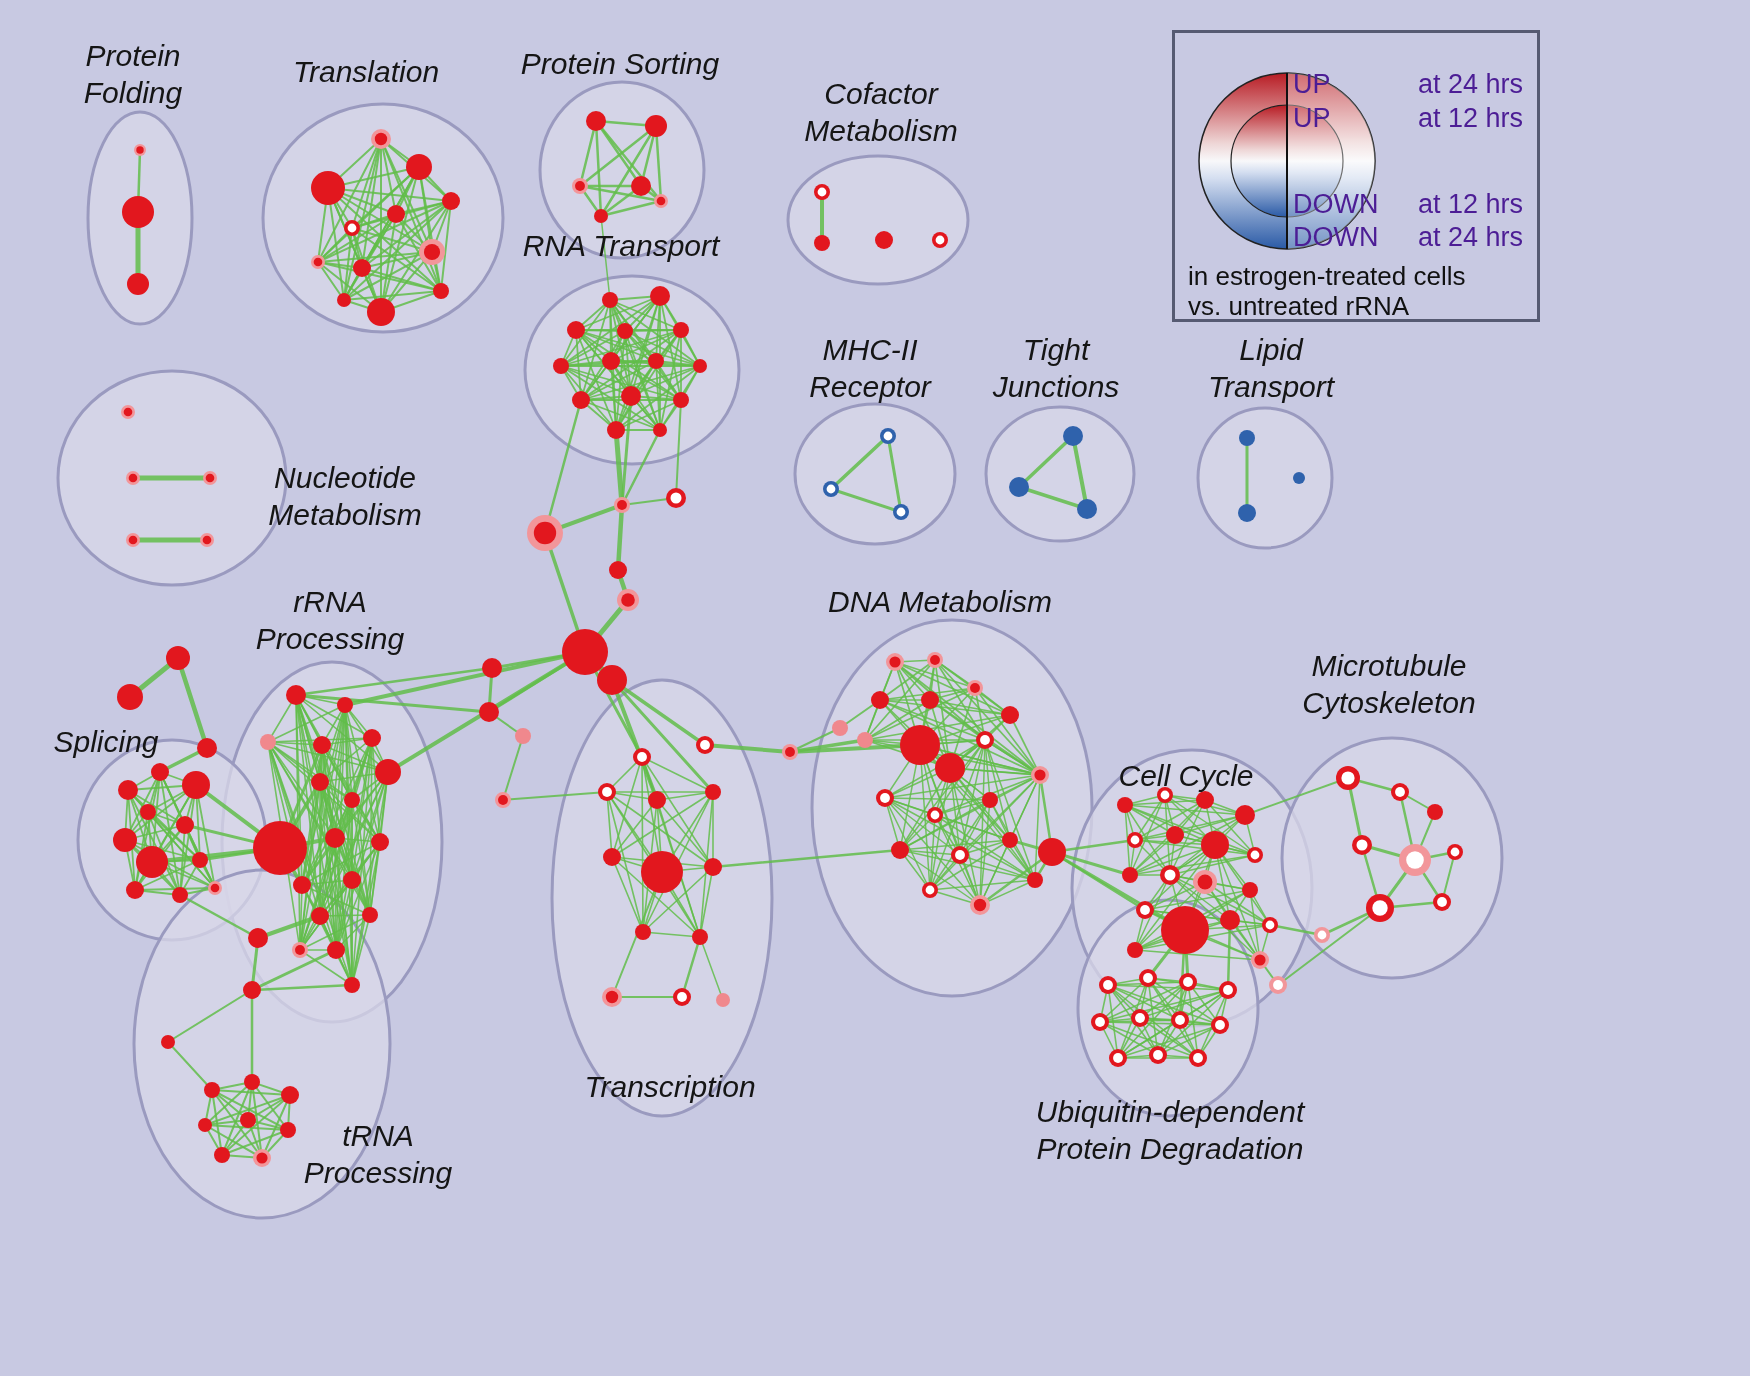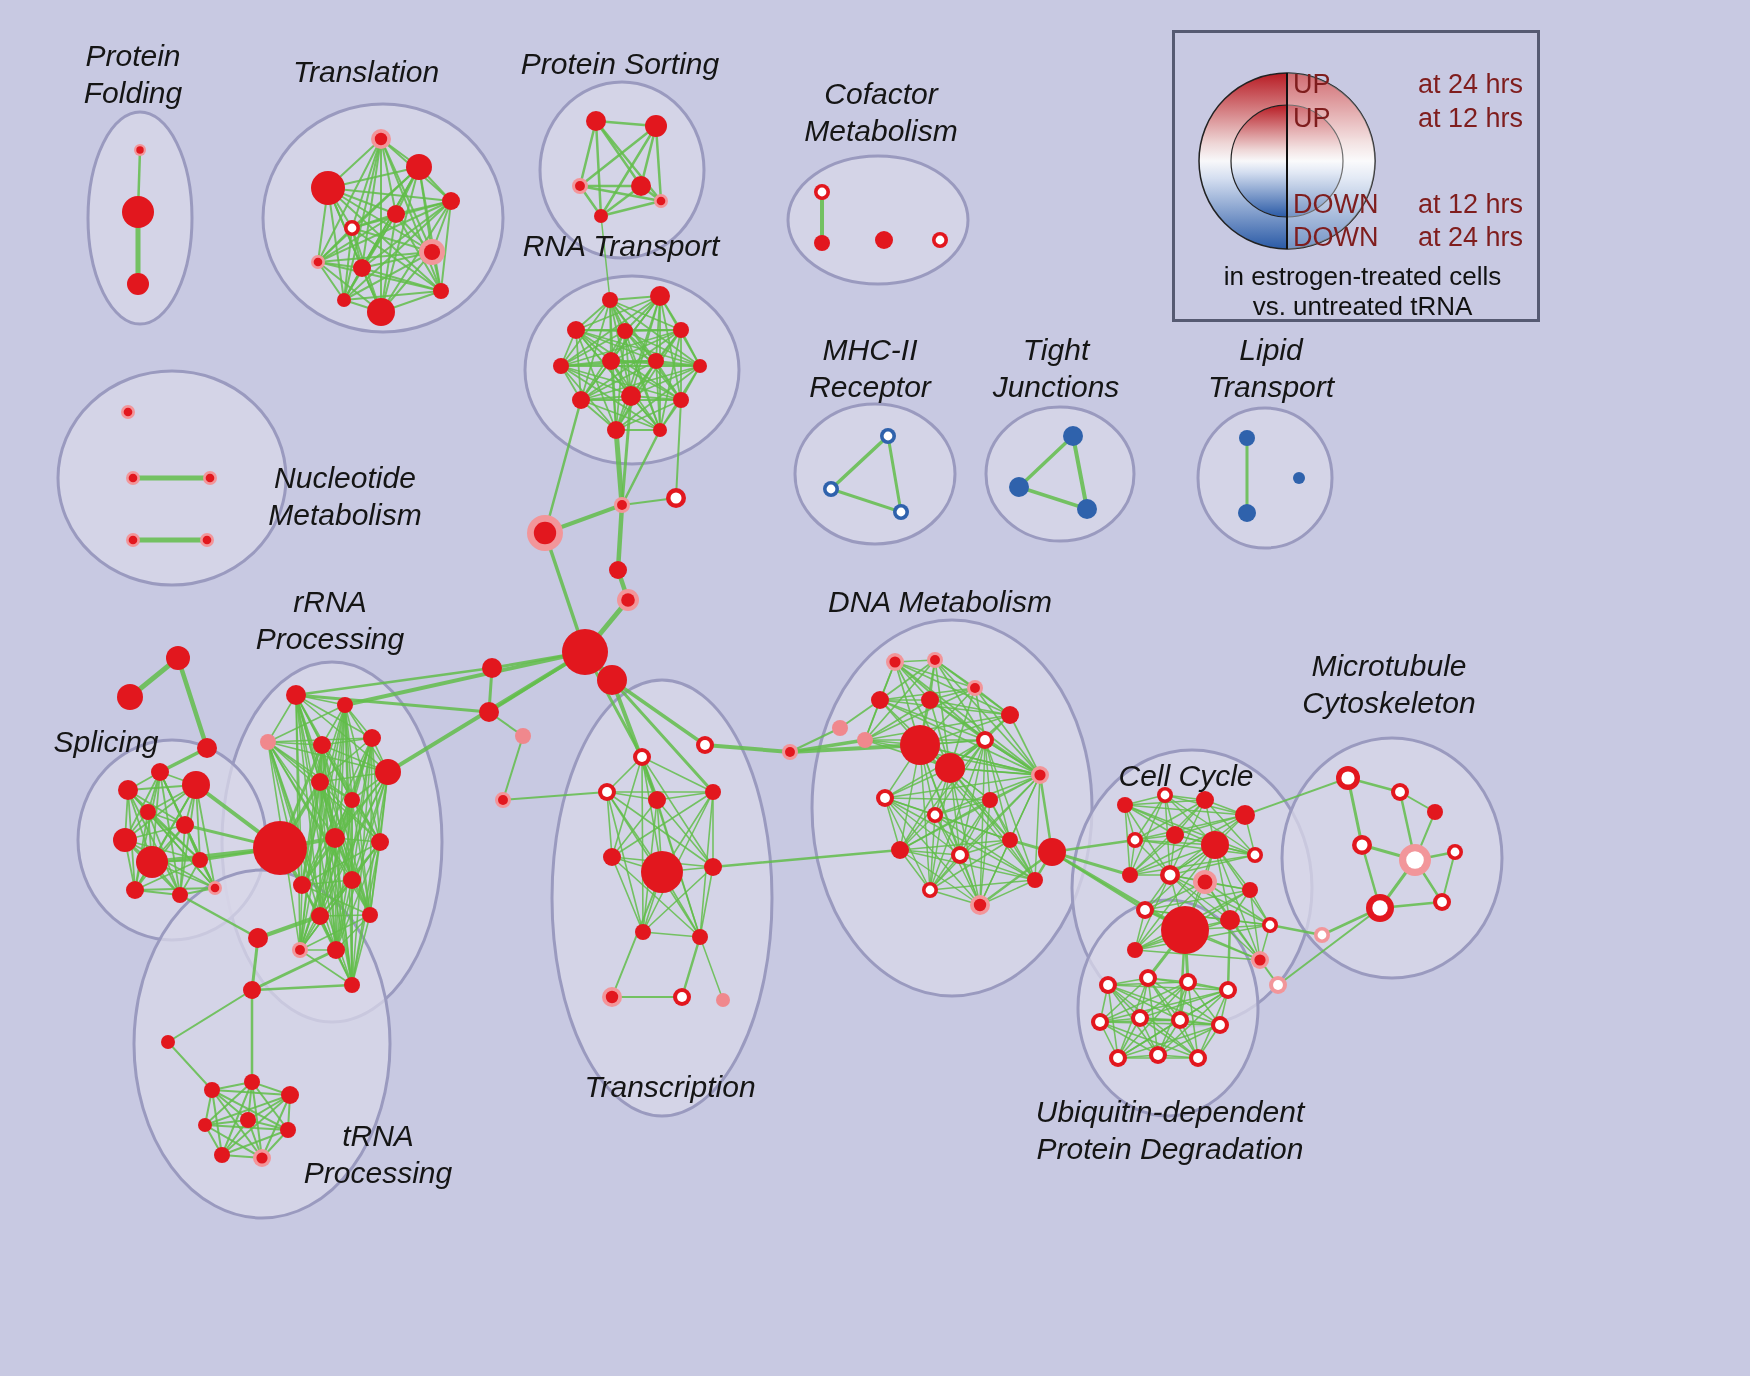--- a/index.html
+++ b/index.html
@@ -24,32 +24,32 @@
     box-sizing: border-box;
   }
   .legend svg { position: absolute; left: 0; top: 0; }
   .lrow {
     position: absolute;
     left: 118px;
     right: 14px;
     display: flex;
     justify-content: space-between;
     font-size: 27px;
-    color: #7f1d1d;
+    color: #4c1d95;
     white-space: nowrap;
   }
   .lrow1 { top: 36px; }
   .lrow2 { top: 70px; }
   .lrow3 { top: 156px; }
   .lrow4 { top: 189px; }
   .lcap {
     position: absolute;
     left: 0;
     right: 0;
-    text-align: center;
+    text-align: left;
     font-size: 26px;
     color: #111;
     padding-left: 13px;
   }
   .lcap1 { top: 228px; }
   .lcap2 { top: 258px; }
 </style>
 </head>
 <body>
 
@@ -1553,14 +1553,14 @@
   </div>
   <div class="lrow lrow3">
     <span>DOWN</span>
     <span>at 12 hrs</span>
   </div>
   <div class="lrow lrow4">
     <span>DOWN</span>
     <span>at 24 hrs</span>
   </div>
   <div class="lcap lcap1">in estrogen-treated cells</div>
-  <div class="lcap lcap2">vs. untreated tRNA</div>
+  <div class="lcap lcap2">vs. untreated rRNA</div>
 </div>
 
 </body></html>

